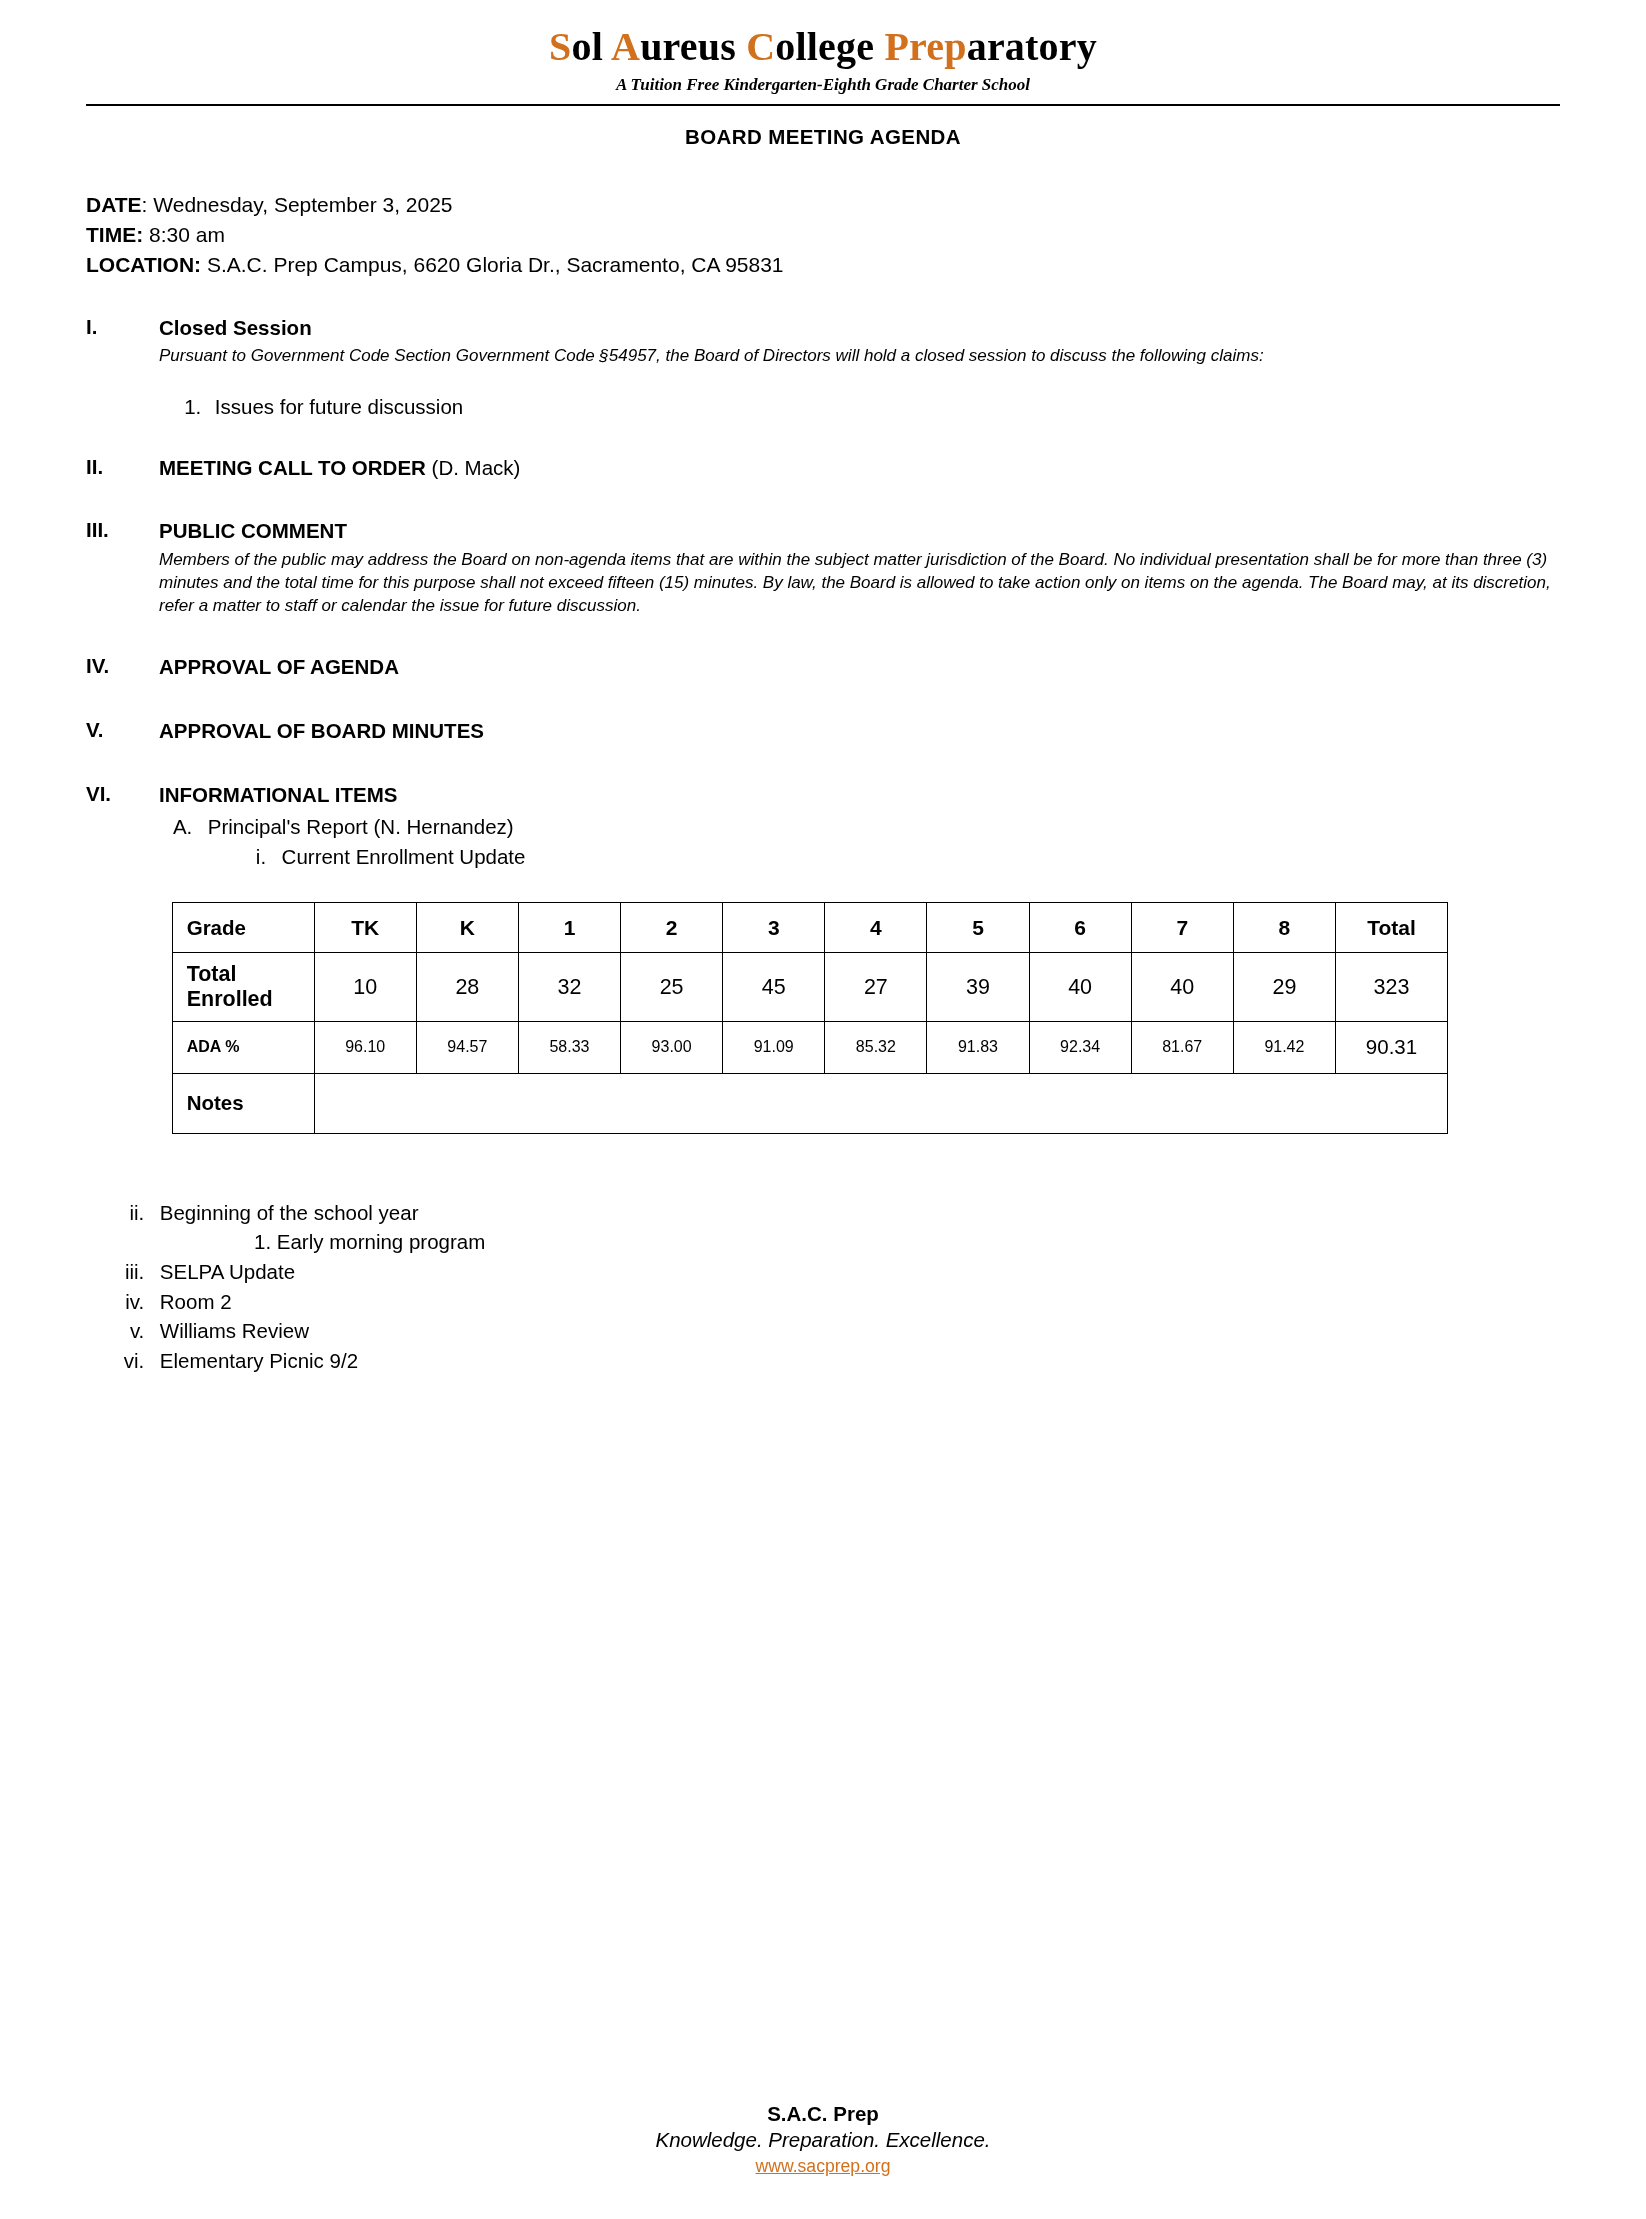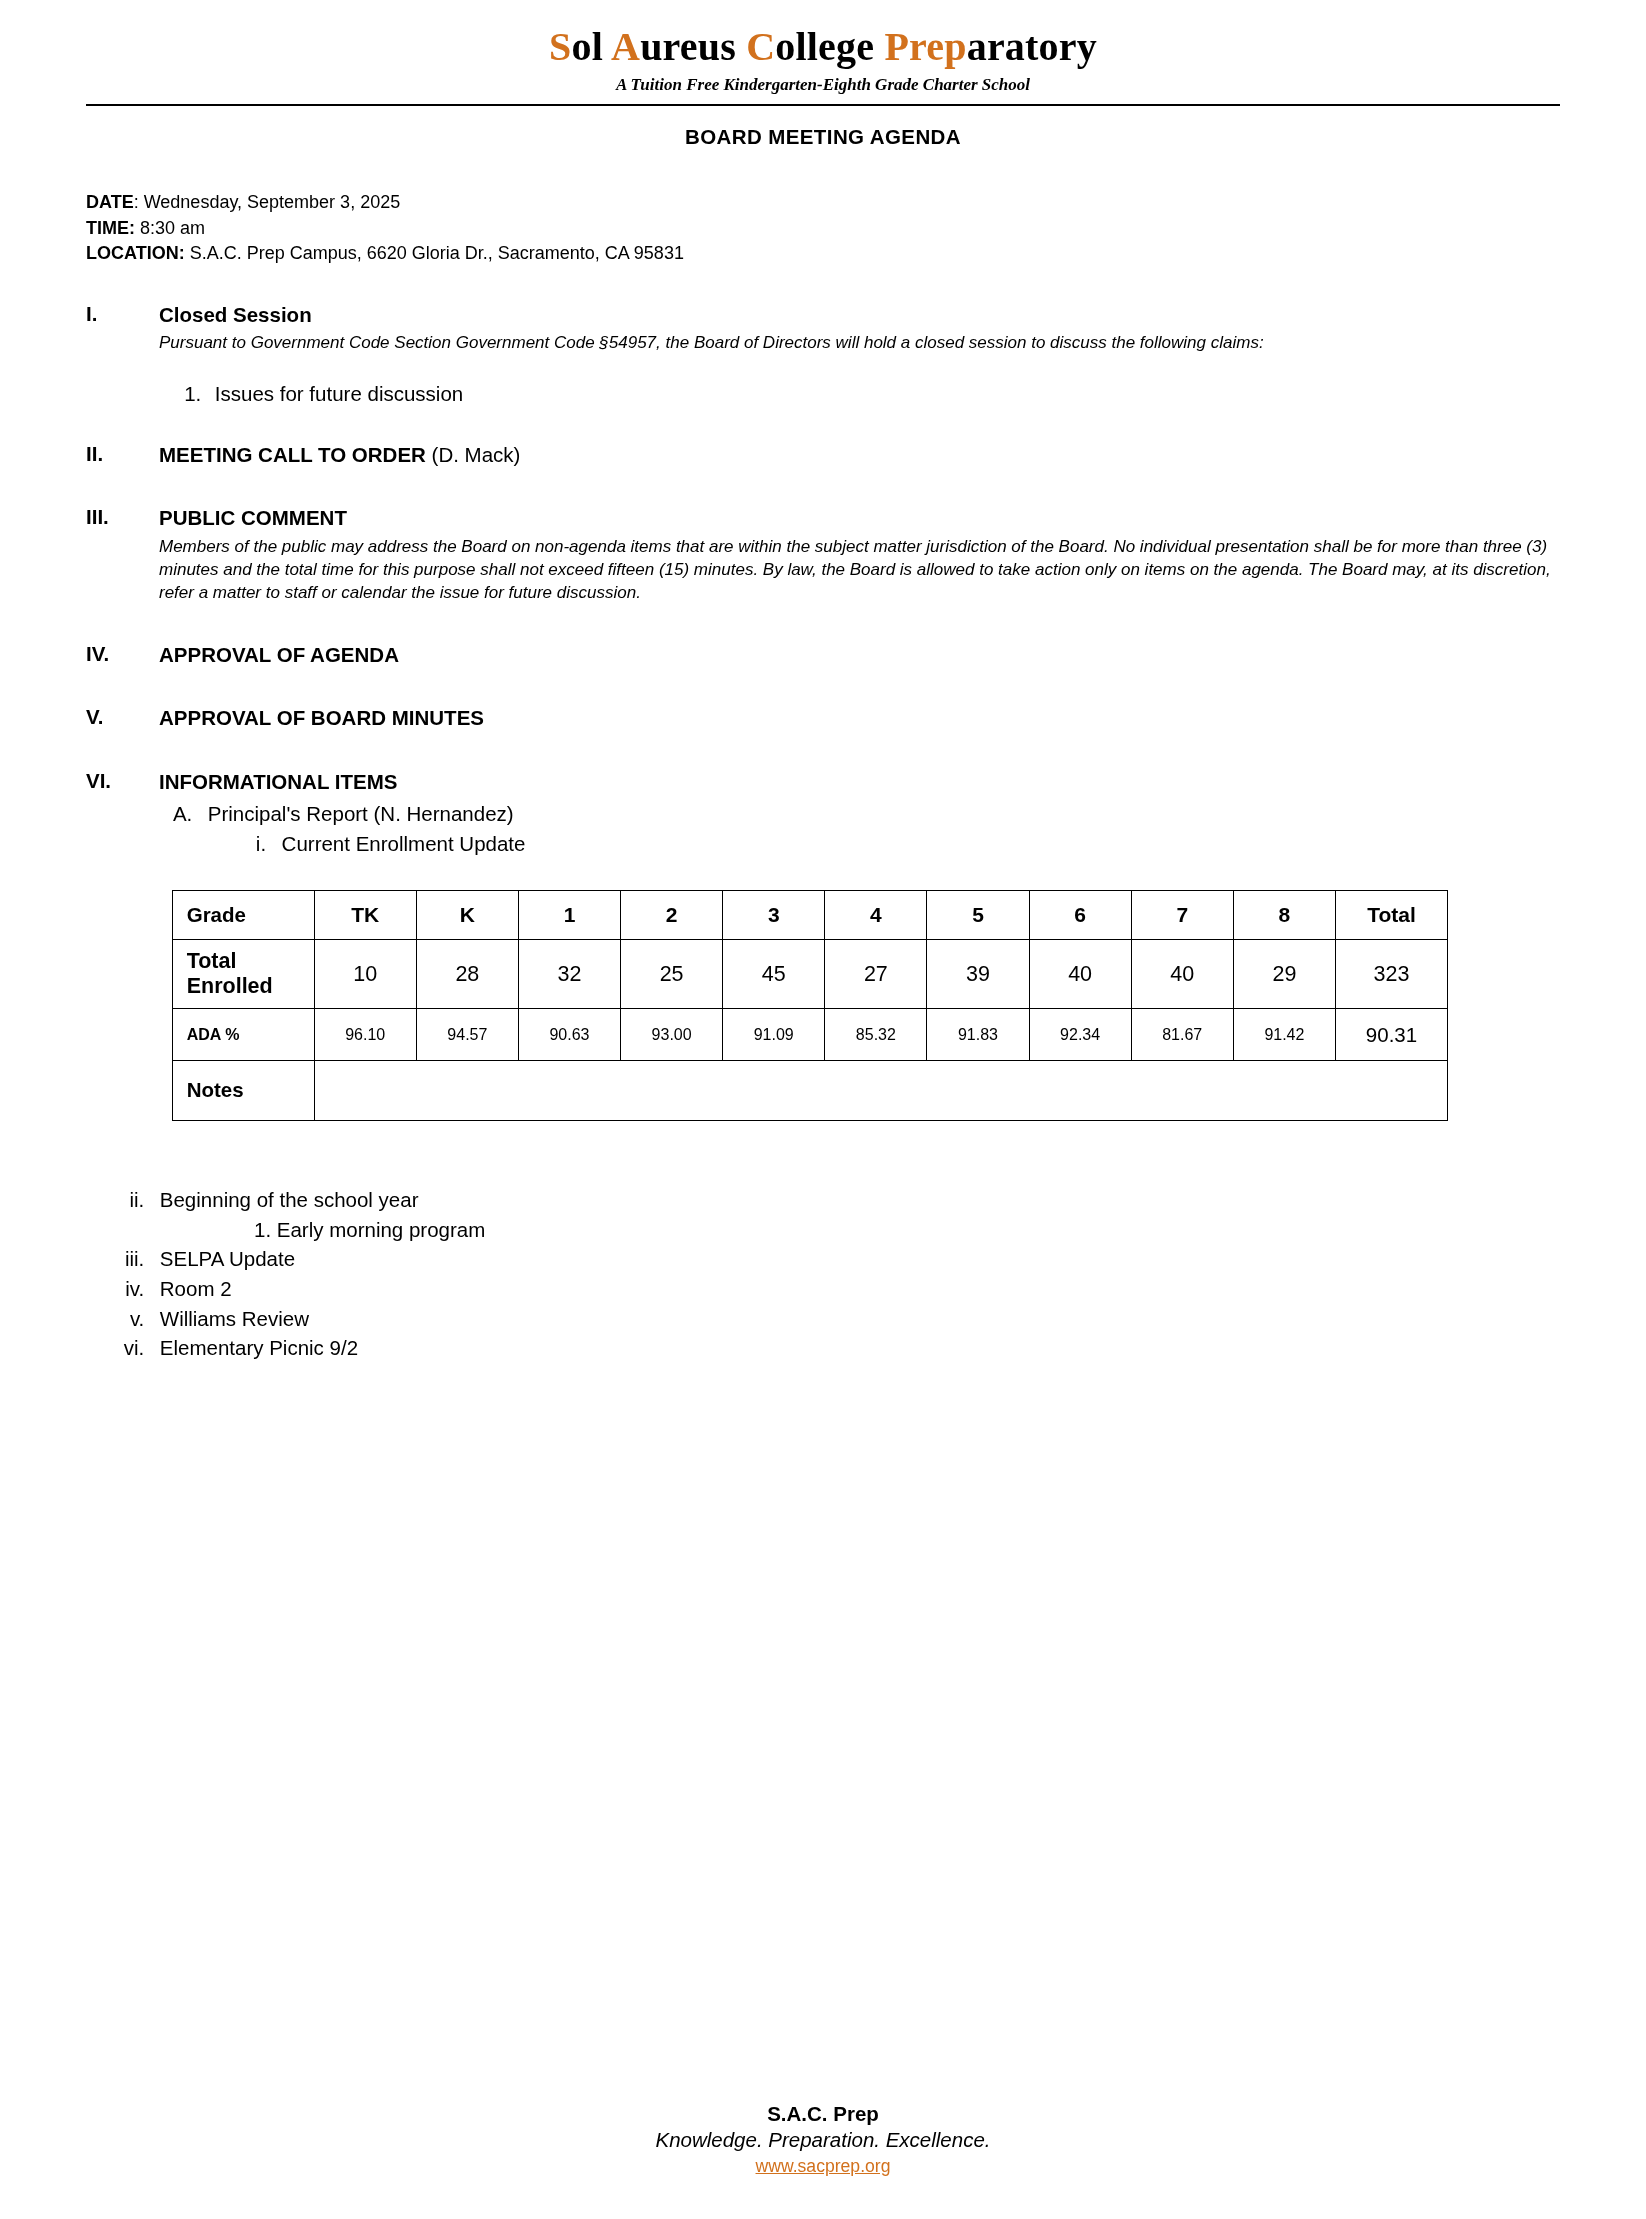--- a/index.html
+++ b/index.html
@@ -53,21 +53,21 @@
     text-align: center;
     font-size: 20.5px;
     font-weight: bold;
     letter-spacing: 0.4px;
     margin: 19.5px 0 0 0;
   }
 
   
   .meta {
     margin-top: 41px;
-    font-size: 18px;
+    font-size: 21px;
     line-height: 1.42;
   }
   .meta .lbl {
     font-weight: bold;
   }
 
   
   .items {
     margin-top: 35px;
   }
@@ -320,21 +320,21 @@
             <td>39</td>
             <td>40</td>
             <td>40</td>
             <td>29</td>
             <td class="col-total">323</td>
           </tr>
           <tr class="ada">
             <td class="rowhdr">ADA %</td>
             <td>96.10</td>
             <td>94.57</td>
-            <td>90.63</td>
+            <td>58.33</td>
             <td>93.00</td>
             <td>91.09</td>
             <td>85.32</td>
             <td>91.83</td>
             <td>92.34</td>
             <td>81.67</td>
             <td>91.42</td>
             <td class="col-total total-cell">90.31</td>
           </tr>
           <tr class="notes">

